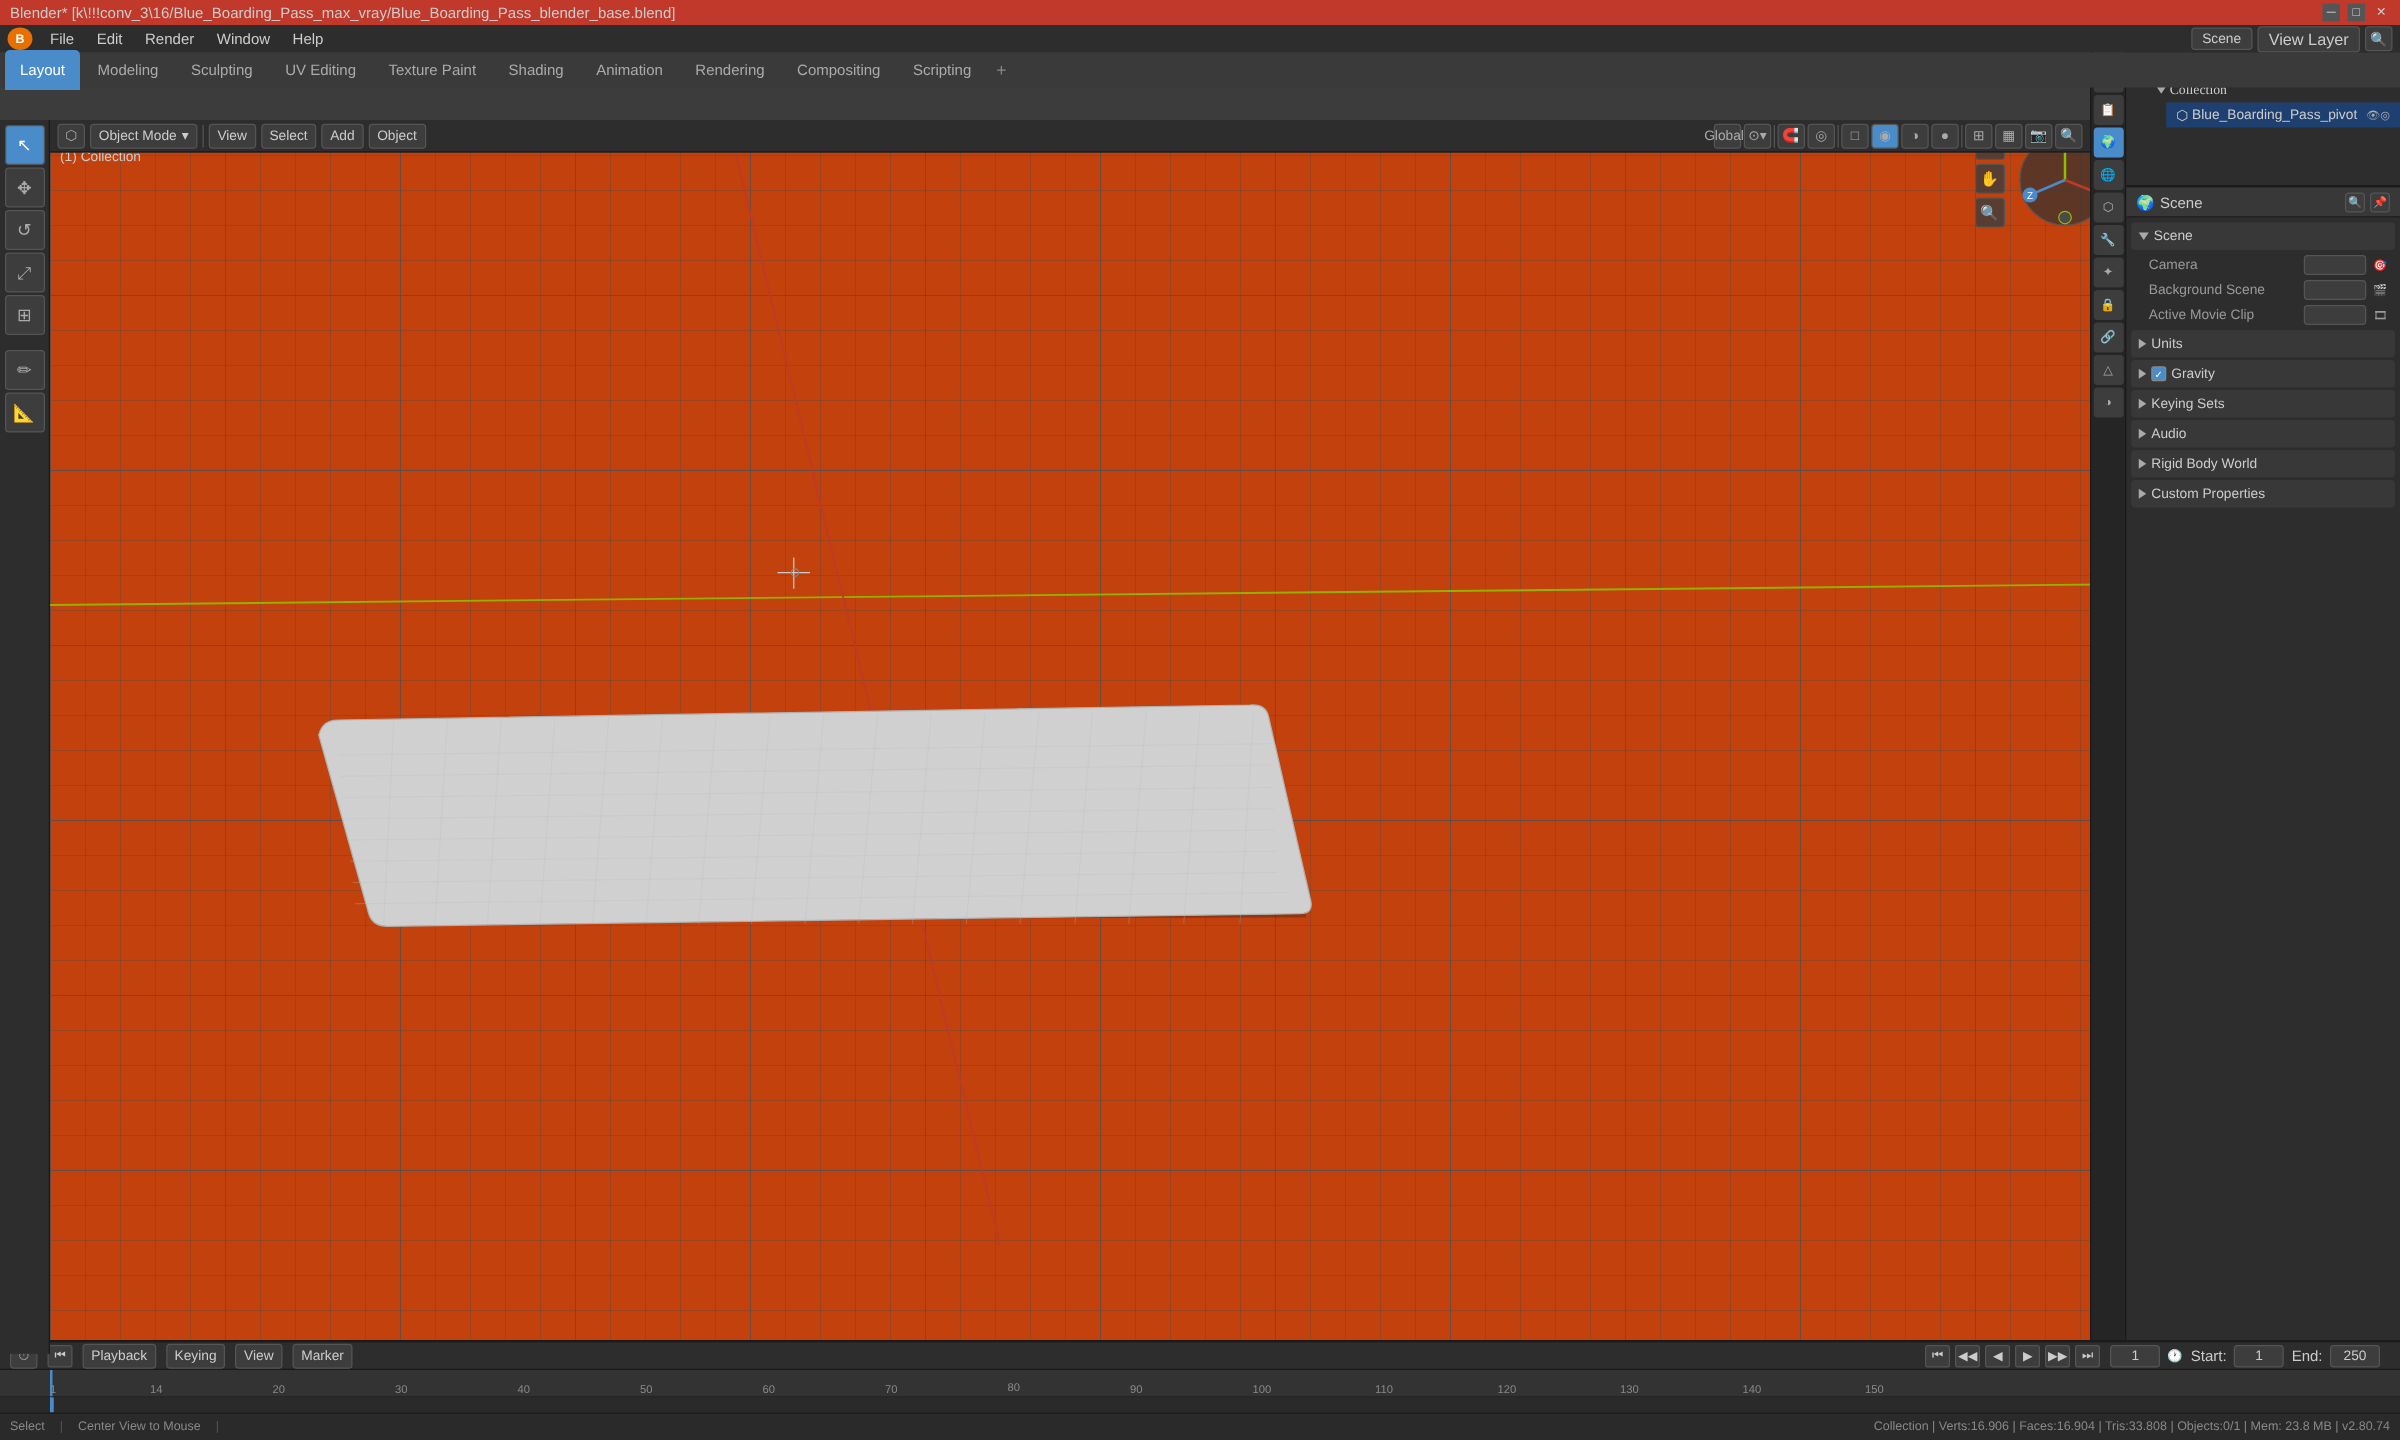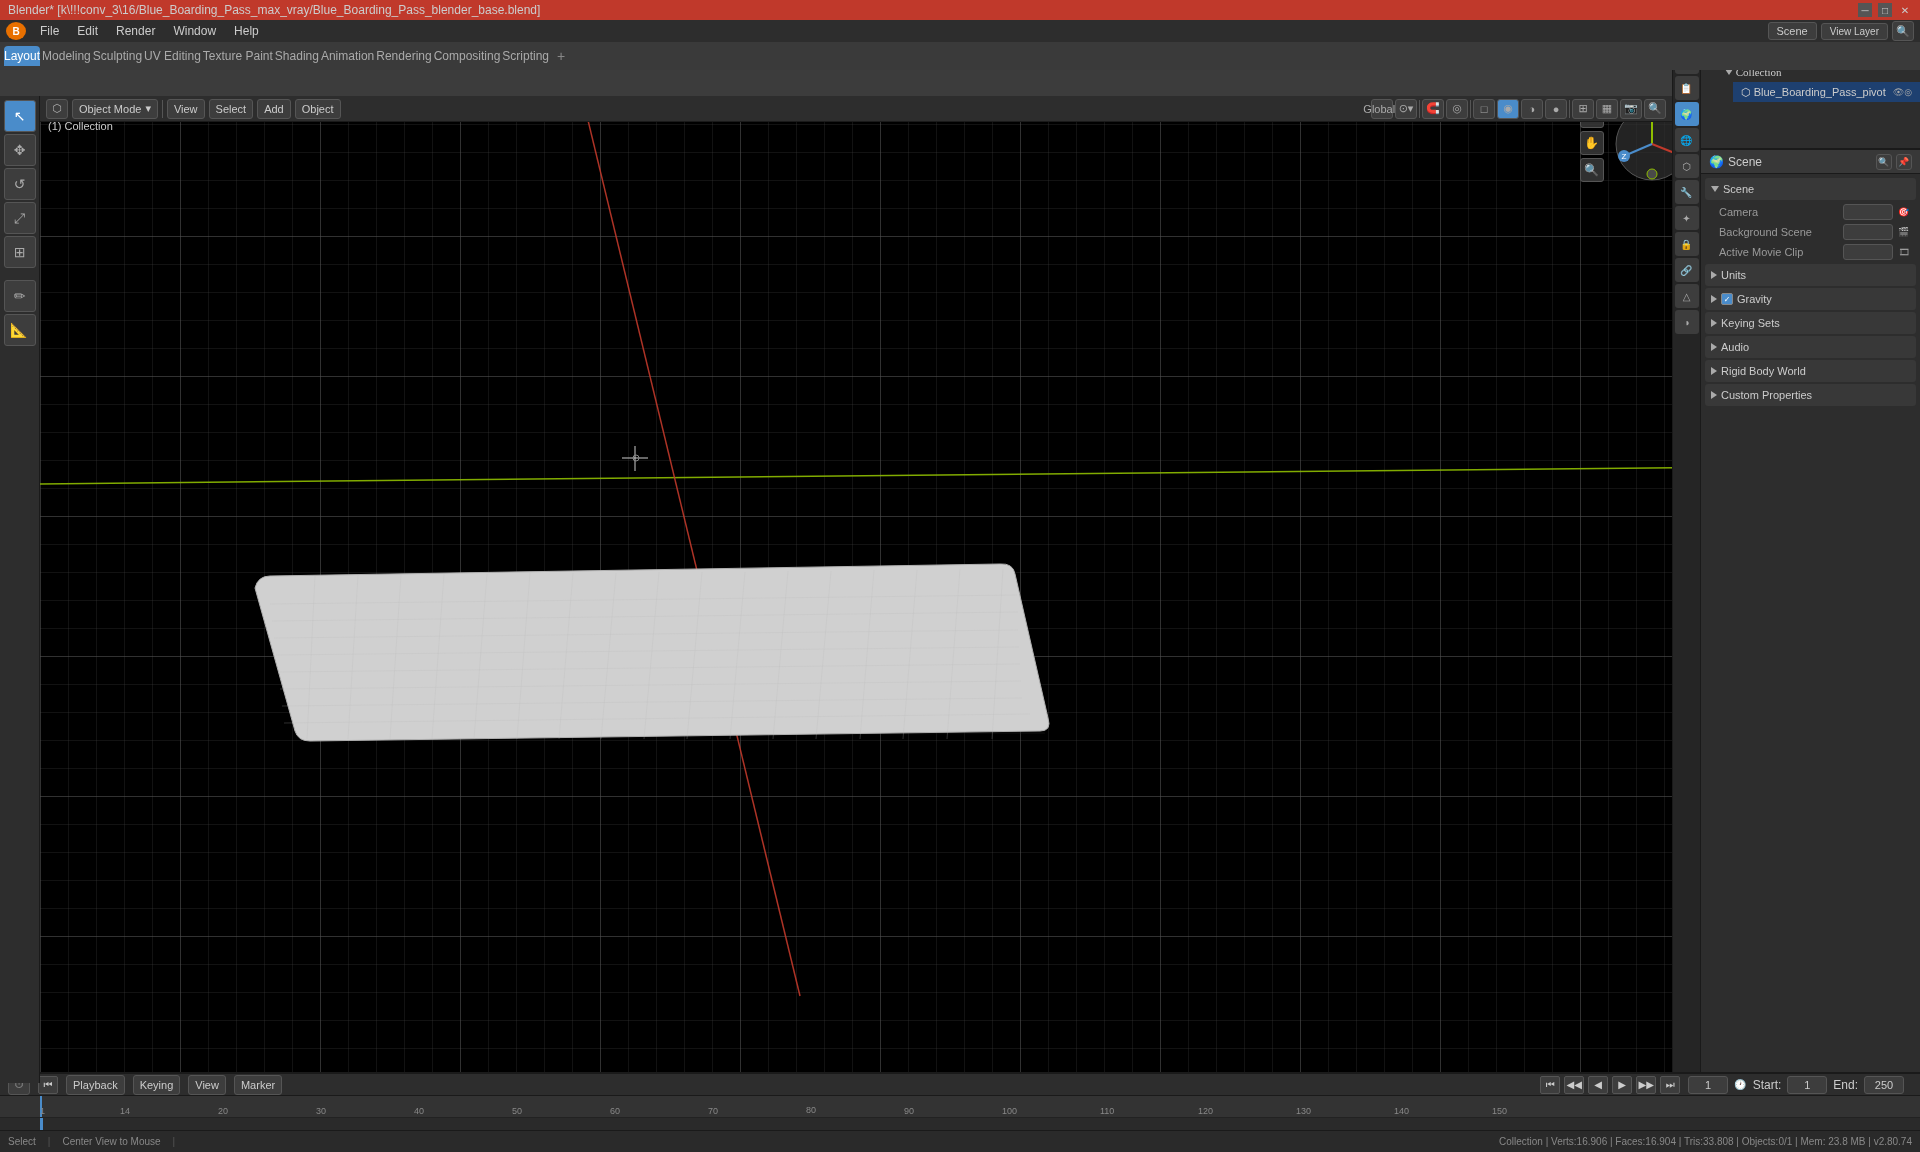--- a/index.html
+++ b/index.html
@@ -76,26 +76,26 @@
       display: flex;
       align-items: center;
       position: absolute;
       top: 42px;
       left: 0;
       z-index: 100;
       padding: 0 4px;
       gap: 2px;
     }
     .tab-item {
-      padding: 4px 0;
+      padding: 4px 12px;
       font-size: 12px;
       color: #aaa;
       cursor: pointer;
       border-radius: 4px 4px 0 0;
-      height: 20px;
+      height: 32px;
       display: flex;
       align-items: center;
     }
     .tab-item.active {
       background: #4a8cca;
       color: #fff;
     }
     .tab-plus {
       padding: 2px 6px;
       color: #888;
@@ -152,21 +152,21 @@
     }
     .tool-btn.active { background: #4a8cca; color: #fff; }
 
     
     #viewport {
       position: absolute;
       top: 96px;
       left: 40px;
       right: 220px;
       bottom: 80px;
-      background: #000000;
+      background: #c2410c;
       overflow: hidden;
     }
 
     
     #viewport-info {
       position: absolute;
       top: 8px;
       left: 8px;
       color: #ccc;
       font-size: 11px;
@@ -523,21 +523,21 @@
 
   <div style="width:20px;height:18px;background:#e87000;border-radius:50%;display:flex;align-items:center;justify-content:center;margin-right:4px;font-size:10px;color:#fff;font-weight:bold;">B</div>
   <div class="menu-item">File</div>
   <div class="menu-item">Edit</div>
   <div class="menu-item">Render</div>
   <div class="menu-item">Window</div>
   <div class="menu-item">Help</div>
   <div style="flex:1"></div>
   <div style="display:flex;align-items:center;gap:4px;">
     <div style="background:#3d3d3d;border:1px solid #555;border-radius:3px;padding:2px 8px;font-size:11px;cursor:pointer;">Scene</div>
-    <div style="background:#3d3d3d;border:1px solid #555;border-radius:3px;padding:2px 8px;font-size:10px;cursor:pointer;">View Layer</div>
+    <div style="background:#3d3d3d;border:1px solid #555;border-radius:3px;padding:2px 8px;font-size:13px;cursor:pointer;">View Layer</div>
     <div class="hdr-icon-btn">🔍</div>
   </div>
 </div>
 
 <div id="top-tabs">
   <div class="tab-item active">Layout</div>
   <div class="tab-item">Modeling</div>
   <div class="tab-item">Sculpting</div>
   <div class="tab-item">UV Editing</div>
   <div class="tab-item">Texture Paint</div>

